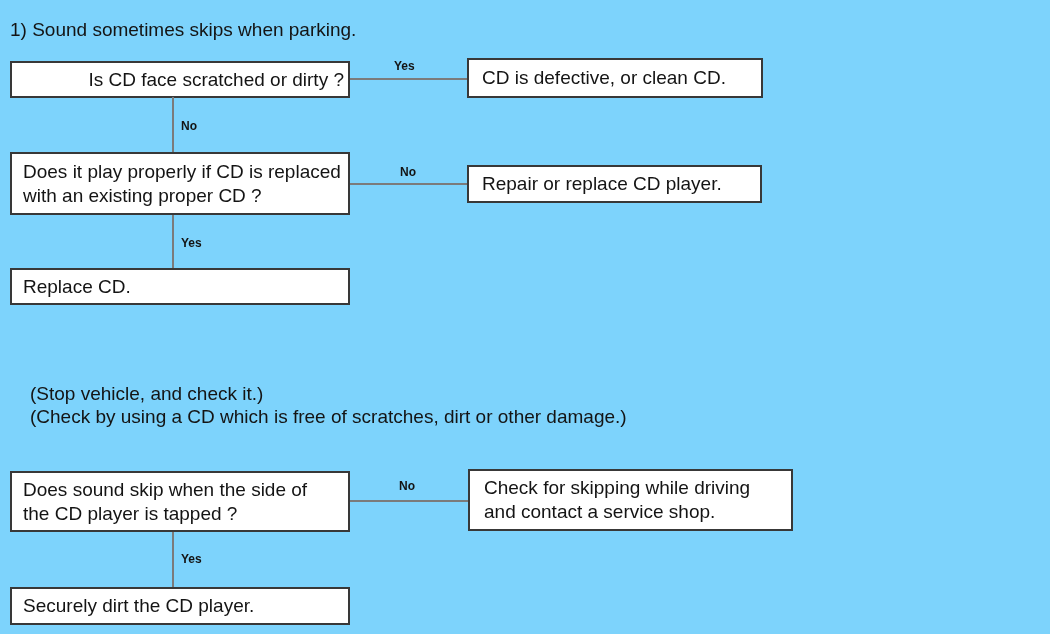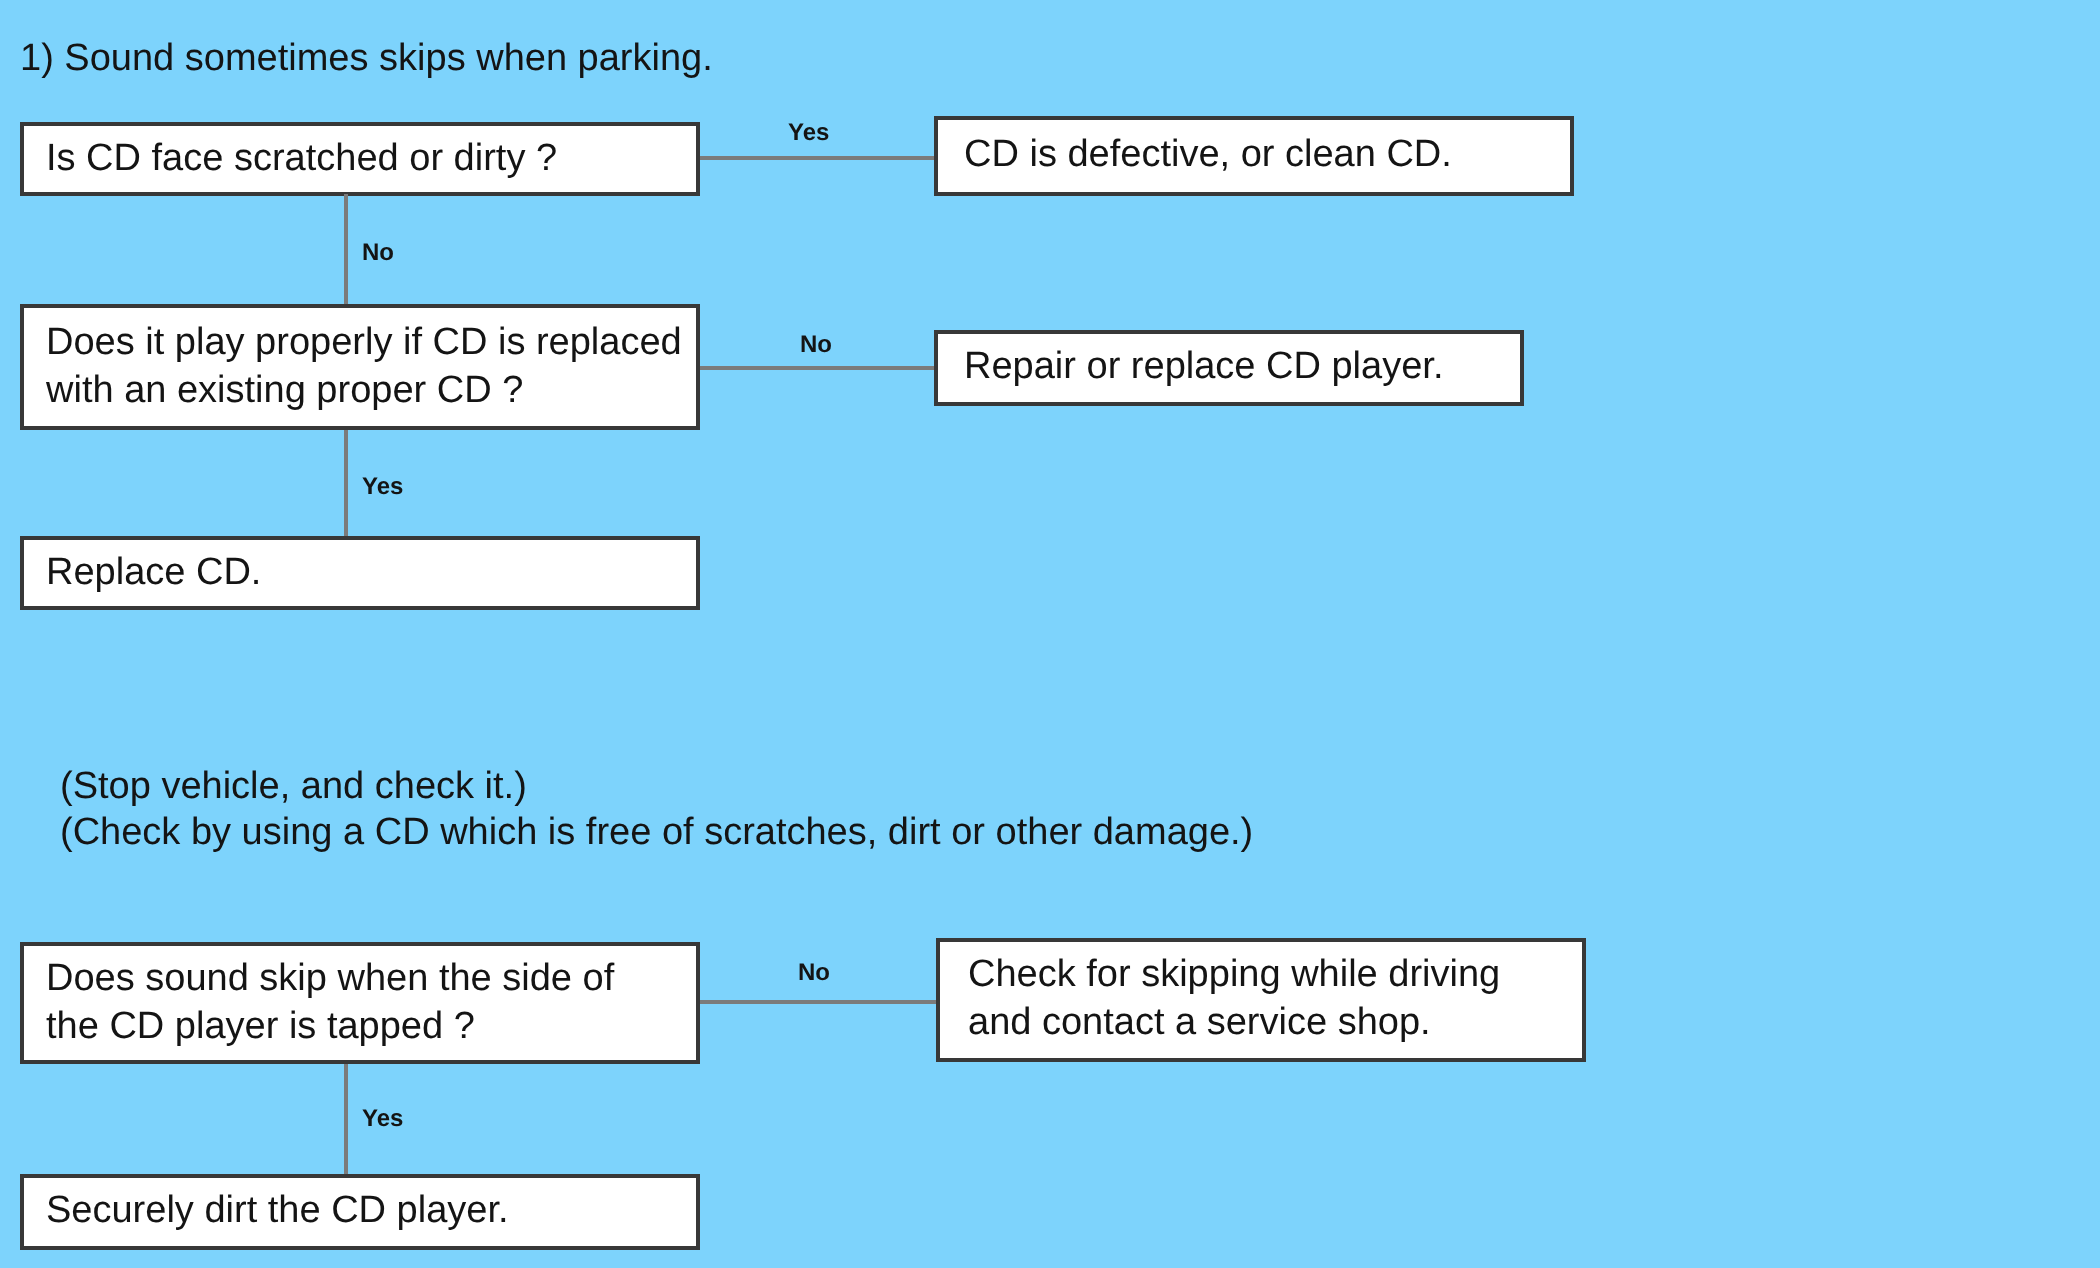--- a/index.html
+++ b/index.html
@@ -47,28 +47,28 @@
     color: var(--text, #141414);
   }
 </style>
 </head>
 <body>
 
 <div class="stage">
 
   <div class="title" style="left:10px; top:18px;">1) Sound sometimes skips when parking.</div>
 
-  <div class="fbox" style="left:10px; top:61px; width:340px; height:37px;">
+  <div class="fbox" style="left:10px; top:61px; width:340px; height:37px;align-items:flex-end;">
     <span>Is CD face scratched or dirty ?</span>
   </div>
 
   <div class="lbl" style="left:394px; top:55px;">Yes</div>
   <div class="hline" style="left:350px; top:78px; width:117px;"></div>
 
-  <div class="fbox" style="left:467px; top:58px; width:320px; height:40px; padding-left:13px;">
+  <div class="fbox" style="left:467px; top:58px; width:296px; height:40px; padding-left:13px;">
     <span>CD is defective, or clean CD.</span>
   </div>
 
   <div class="vline" style="left:172px; top:97px; height:55px;"></div>
   <div class="lbl" style="left:181px; top:115px;">No</div>
 
   <div class="fbox" style="left:10px; top:152px; width:340px; height:63px;">
     <span>Does it play properly if CD is replaced</span>
     <span>with an existing proper CD ?</span>
   </div>

